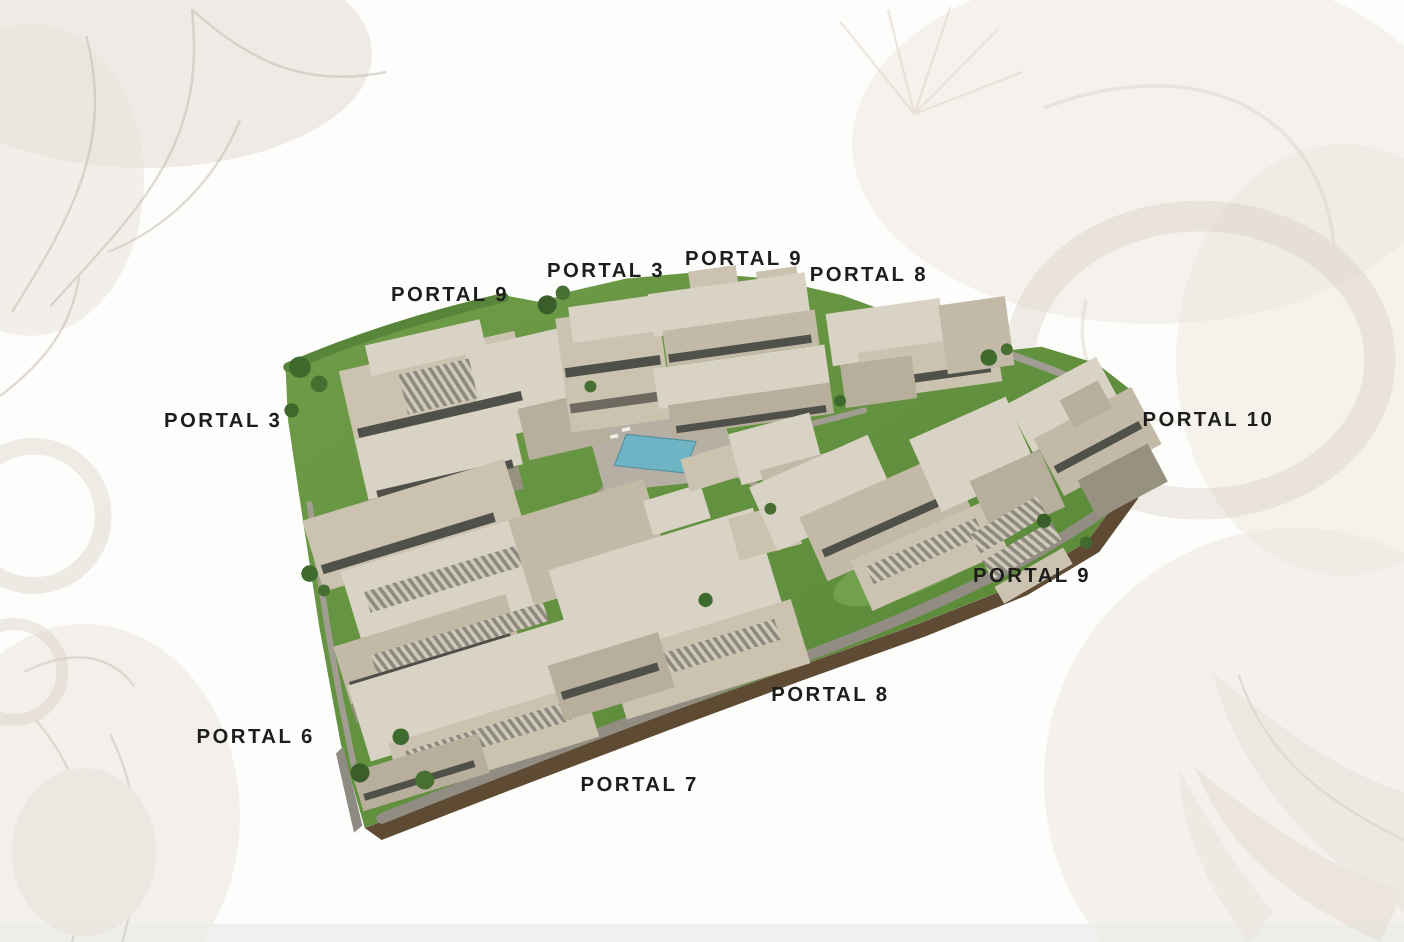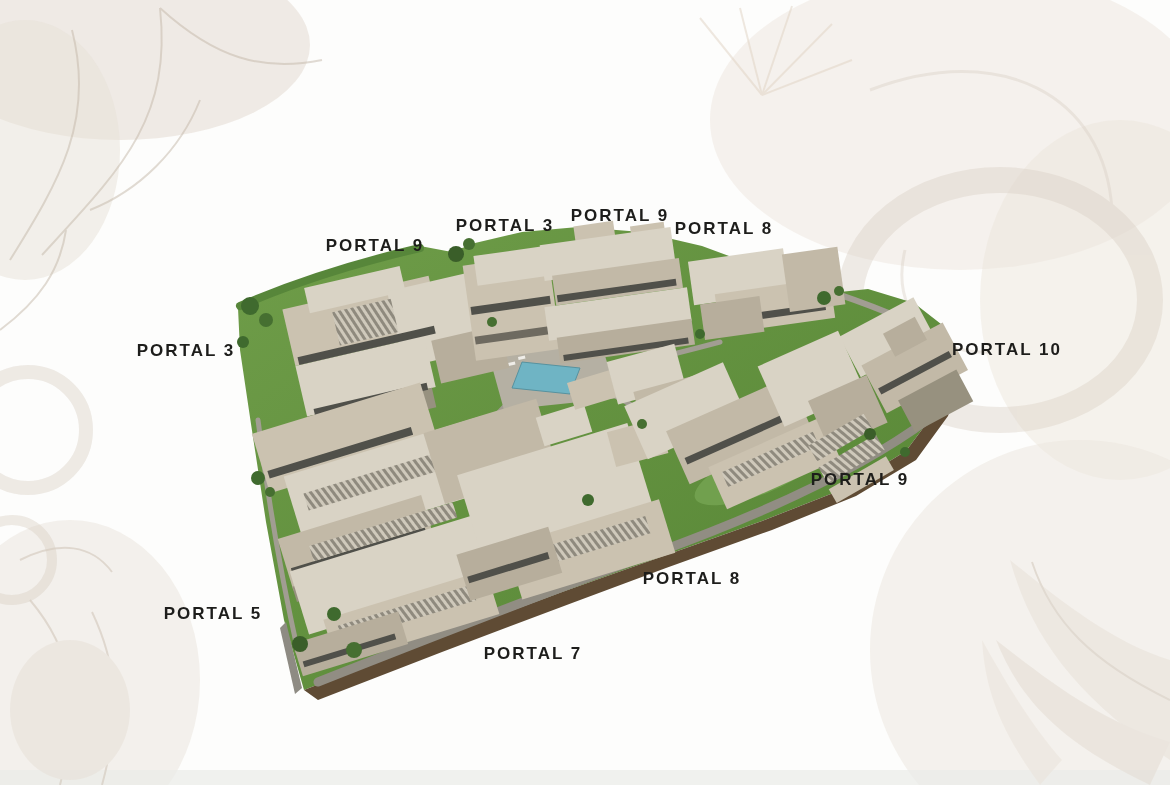--- a/index.html
+++ b/index.html
@@ -229,20 +229,20 @@
         <circle cx="905" cy="452" r="5" fill="#3f6a2e"></circle>
     </g>
   </svg>
 
   <div class="labels">
     <div class="portal-label" style="left:724px;top:229px">PORTAL 8</div>
     <div class="portal-label" style="left:620px;top:216px">PORTAL 9</div>
     <div class="portal-label" style="left:505px;top:226px">PORTAL 3</div>
     <div class="portal-label" style="left:375px;top:246px">PORTAL 9</div>
     <div class="portal-label" style="left:186px;top:351px">PORTAL 3</div>
-    <div class="portal-label" style="left:213px;top:614px">PORTAL 5</div>
+    <div class="portal-label" style="left:213px;top:614px">PORTAL 6</div>
     <div class="portal-label" style="left:533px;top:654px">PORTAL 7</div>
     <div class="portal-label" style="left:692px;top:579px">PORTAL 8</div>
     <div class="portal-label" style="left:860px;top:480px">PORTAL 9</div>
     <div class="portal-label" style="left:1007px;top:350px">PORTAL 10</div>
   </div>
 
 </div>
 
 </body></html>

